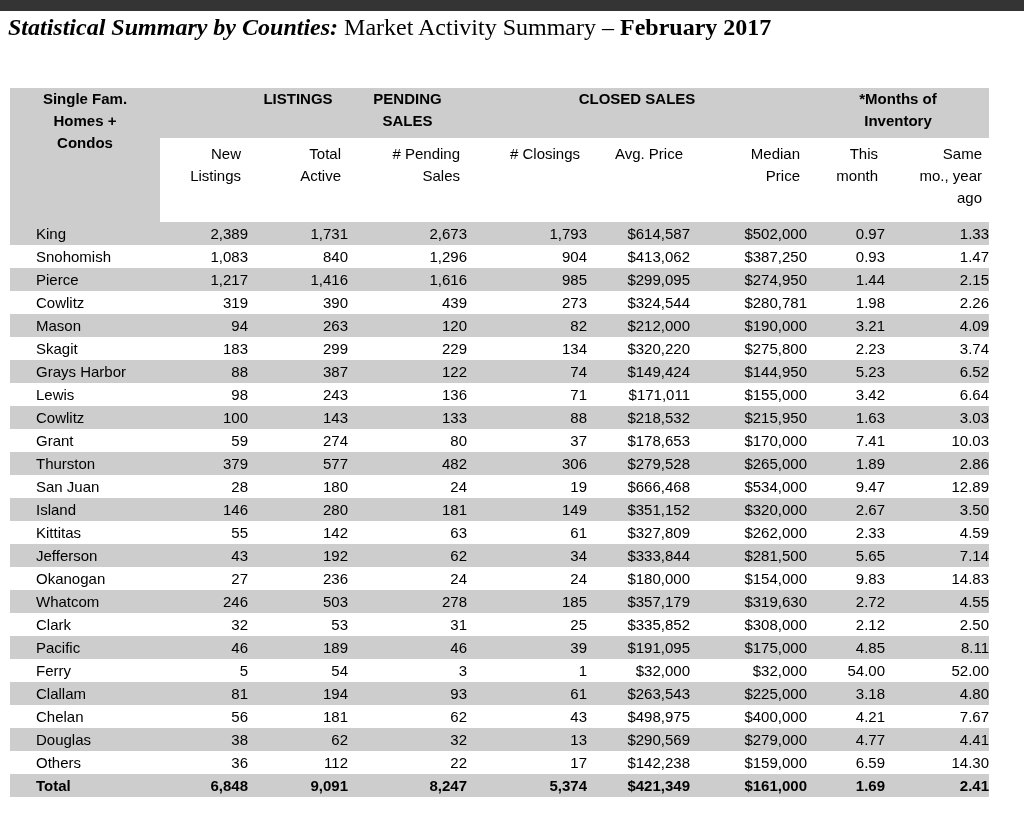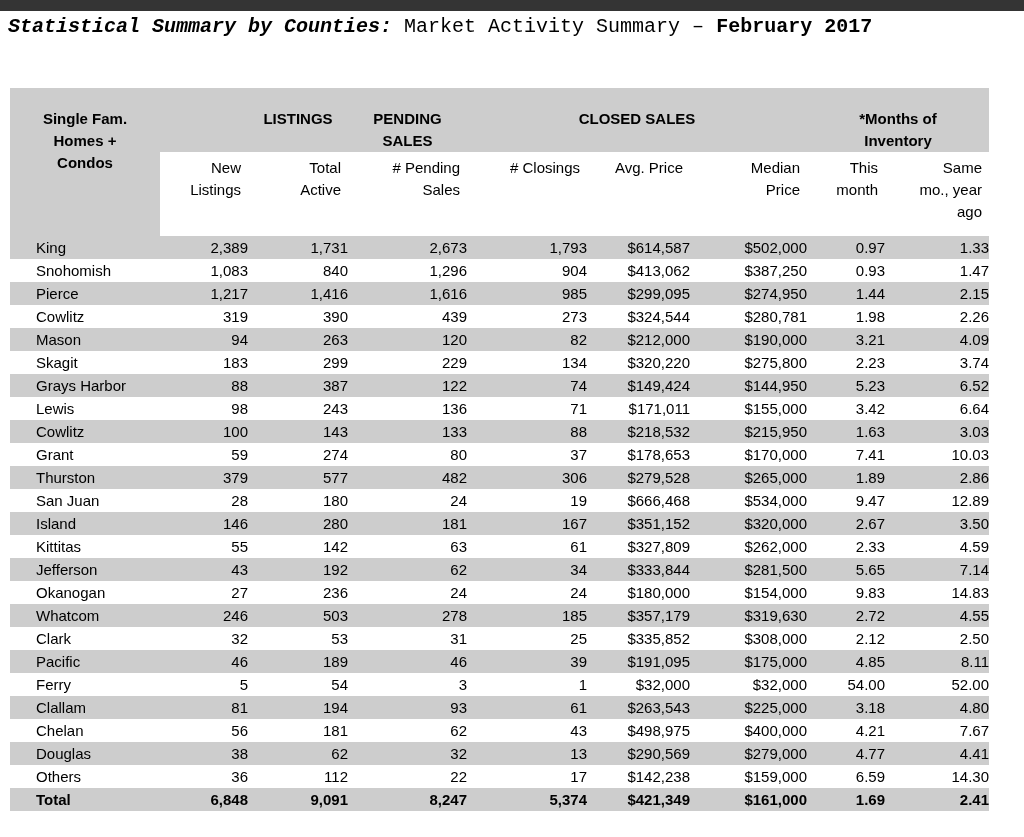--- a/index.html
+++ b/index.html
@@ -12,22 +12,22 @@
     font-family: "Liberation Sans", sans-serif;
     color: #000;
   }
   .topbar {
     width: 100%;
     height: 11px;
     background: #343434;
   }
   .doc-title {
     margin: 5px 0 16px 8px;
-    font-family: Liberation Mono, monospace;
-    font-size: 20px;
+    font-family: Liberation Serif, serif;
+    font-size: 24px;
     line-height: 22px;
     white-space: nowrap;
   }
   .doc-title .t-bolditalic { font-weight: bold; font-style: italic; }
   .doc-title .t-regular    { font-weight: normal; }
   .doc-title .t-bold       { font-weight: bold; }
 
   table.summary {
     border-collapse: collapse;
     table-layout: fixed;
@@ -49,21 +49,21 @@
   col.c-avg      { width: 103px; }
   col.c-median   { width: 117px; }
   col.c-this     { width: 78px;  }
   col.c-same     { width: 104px; }
 
   
   tr.group-row { height: 50px; }
   tr.group-row th {
     background: #cdcdcd;
     vertical-align: top;
-    padding-top: 20px;
+    padding-top: 0;
     font-weight: bold;
     text-align: center;
     line-height: 22px;
     white-space: pre-line;
   }
   th.corner {
     background: #cdcdcd;
     text-align: left;
     vertical-align: top;
     padding: 6px 0 0 10px;
@@ -279,21 +279,21 @@
         <td>$666,468</td>
         <td>$534,000</td>
         <td>9.47</td>
         <td>12.89</td>
       </tr>
       <tr>
         <td>Island</td>
         <td>146</td>
         <td>280</td>
         <td>181</td>
-        <td>167</td>
+        <td>149</td>
         <td>$351,152</td>
         <td>$320,000</td>
         <td>2.67</td>
         <td>3.50</td>
       </tr>
       <tr>
         <td>Kittitas</td>
         <td>55</td>
         <td>142</td>
         <td>63</td>

